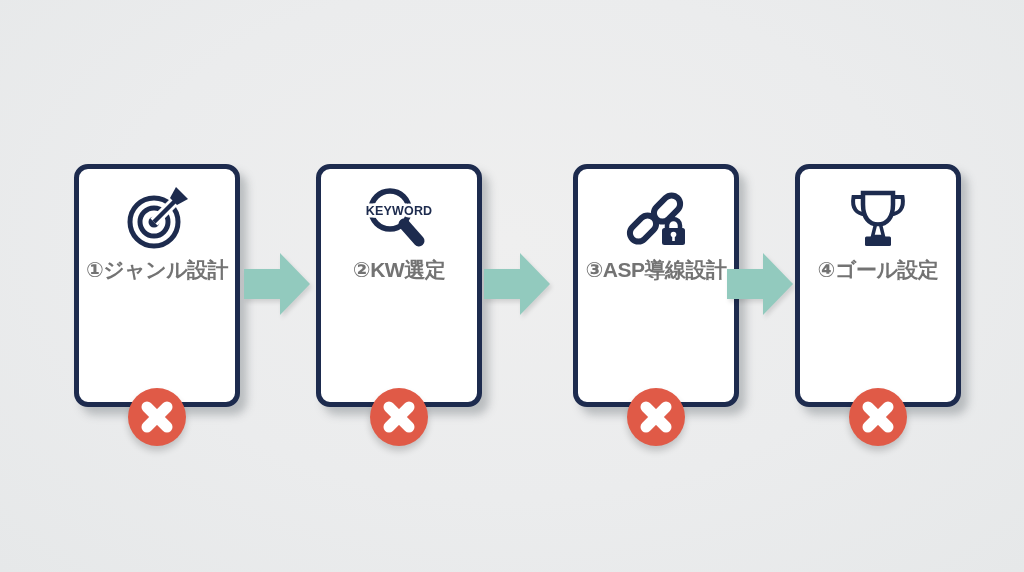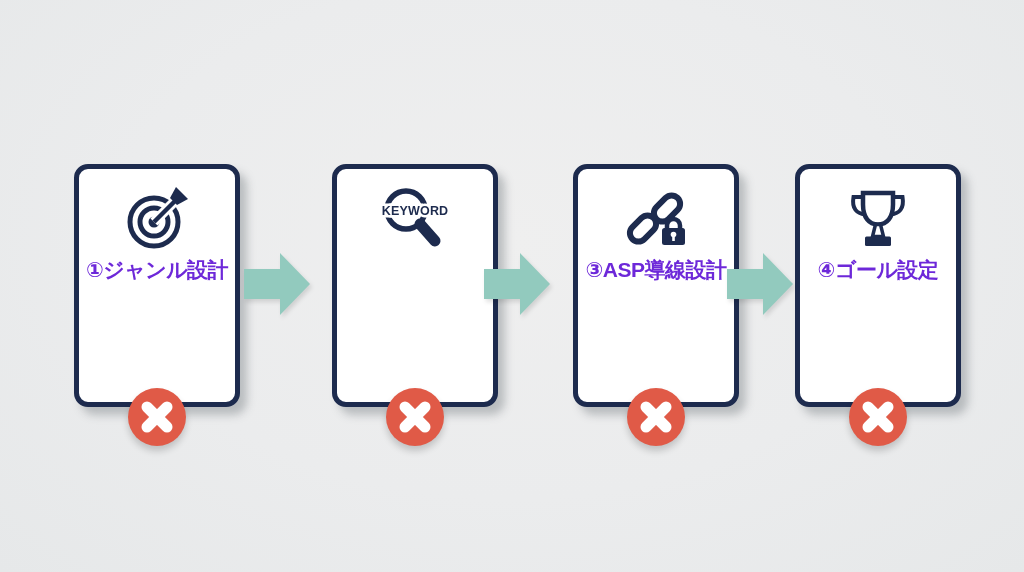--- a/index.html
+++ b/index.html
@@ -17,21 +17,21 @@
     position: absolute;
     top: 164px;
     width: 166px;
     height: 243px;
     background: #ffffff;
     border: 5px solid #1d2b4e;
     border-radius: 14px;
     box-shadow: 7px 8px 9px rgba(125, 130, 135, 0.45);
   }
   .card-1 { left: 74px; }
-  .card-2 { left: 332px; }
+  .card-2 { left: 316px; }
   .card-3 { left: 557px; margin-left: 16px; }
   .card-4 { left: 795px; }
 
   .card-icon {
     position: absolute;
     top: 16px;
     left: 0;
     width: 100%;
     height: 68px;
     display: flex;
@@ -42,21 +42,21 @@
 
   .card-label {
     position: absolute;
     top: 87px;
     left: 0;
     width: 100%;
     text-align: center;
     font-size: 21px;
     font-weight: 800;
     letter-spacing: -0.5px;
-    color: #6d28d9;
+    color: #737373;
     white-space: nowrap;
   }
 
   .status-badge {
     position: absolute;
     top: 219px;
     left: 50%;
     transform: translateX(-50%);
     width: 58px;
     height: 58px;
@@ -116,20 +116,21 @@
   </svg>
 
   <div class="step-card card-2">
     <div class="card-icon">
       <svg width="72" height="64" viewBox="0 0 72 64">
         <circle cx="27" cy="23" r="19" fill="none" stroke="#1d2b4e" stroke-width="5.5"></circle>
         <line x1="41" y1="37" x2="56" y2="54" stroke="#1d2b4e" stroke-width="11" stroke-linecap="round"></line>
         <text class="kw-text" x="36" y="28" text-anchor="middle" fill="#1d2b4e" paint-order="stroke" stroke="#ffffff" stroke-width="5">KEYWORD</text>
       </svg>
     </div>
+    <div class="card-label">②KW選定</div>
     <div class="status-badge">
       <svg width="58" height="58" viewBox="0 0 58 58">
         <line x1="19" y1="19" x2="39" y2="39" stroke="#ffffff" stroke-width="11" stroke-linecap="round"></line>
         <line x1="39" y1="19" x2="19" y2="39" stroke="#ffffff" stroke-width="11" stroke-linecap="round"></line>
       </svg>
     </div>
   </div>
 
   <svg class="flow-arrow arrow-2" viewBox="0 0 66 62">
     <polygon points="0,16 36,16 36,0 66,31 36,62 36,46 0,46" fill="#92cabe"></polygon>

